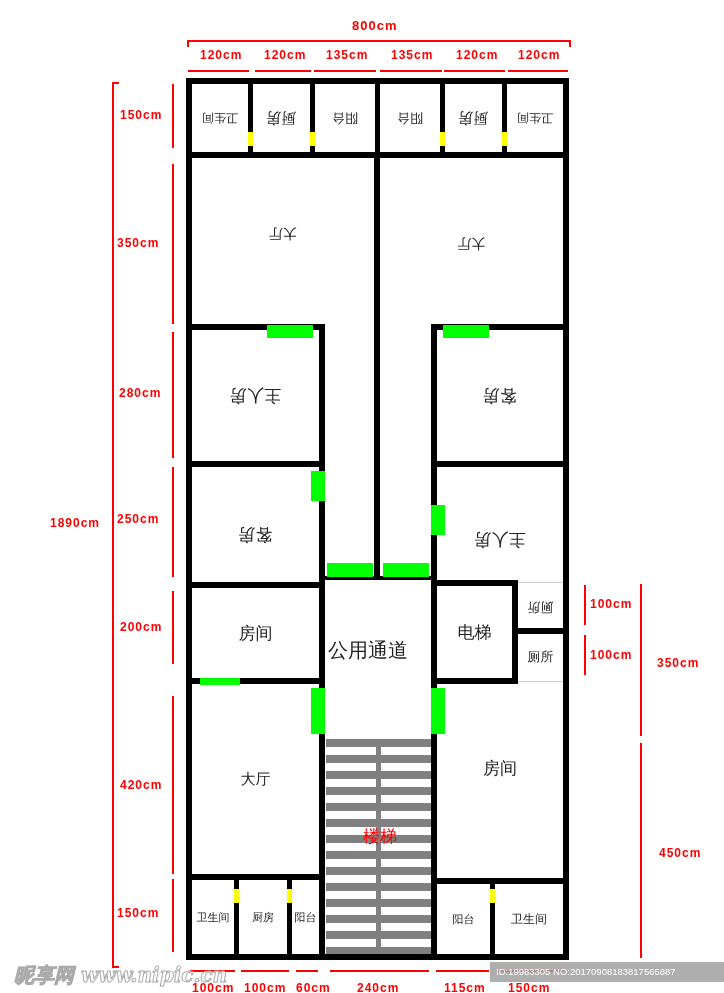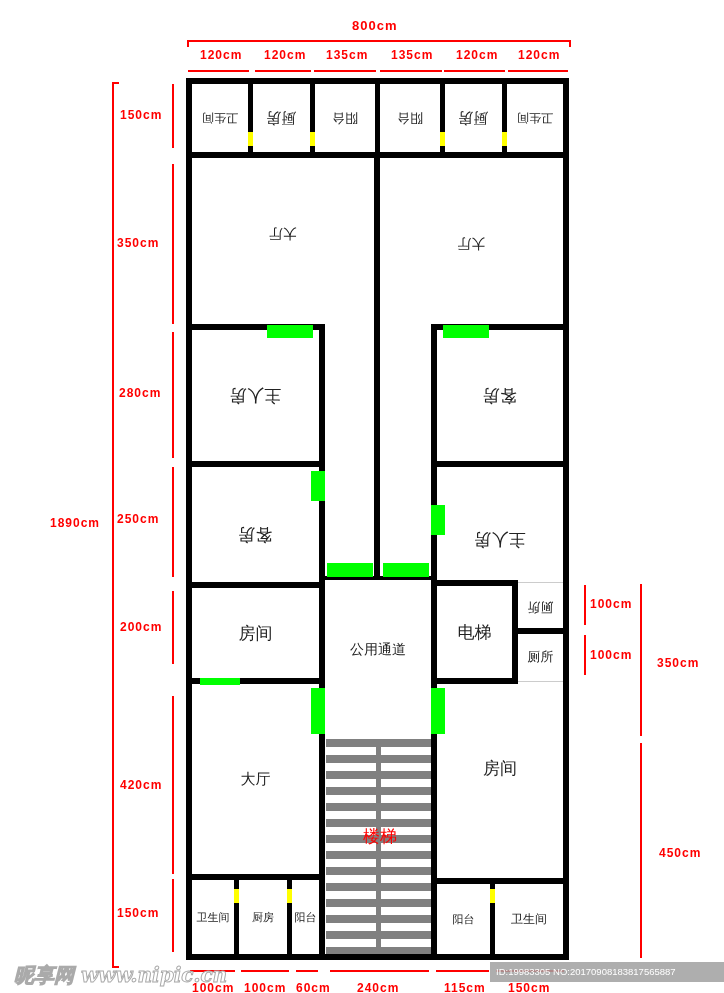--- a/index.html
+++ b/index.html
@@ -173,21 +173,21 @@
 
 <div class="room flip" style="left:192px;top:158px;width:182px;height:150px;font-size:14px;">大厅</div>
 <div class="room flip" style="left:380px;top:158px;width:183px;height:170px;font-size:14px;">大厅</div>
 
 <div class="room flip big" style="left:192px;top:330px;width:127px;height:131px;">主人房</div>
 <div class="room flip big" style="left:437px;top:330px;width:126px;height:131px;">客房</div>
 <div class="room flip big" style="left:192px;top:467px;width:127px;height:135px;">客房</div>
 <div class="room flip big" style="left:437px;top:467px;width:126px;height:145px;">主人房</div>
 
 <div class="room big" style="left:192px;top:588px;width:127px;height:90px;">房间</div>
-<div class="room" style="left:325px;top:580px;width:106px;height:140px;font-size:14px;">公用通道</div>
+<div class="room" style="left:315px;top:580px;width:106px;height:140px;font-size:20px;">公用通道</div>
 <div class="room big" style="left:437px;top:586px;width:75px;height:92px;">电梯</div>
 <div class="room flip" style="left:518px;top:586px;width:45px;height:42px;font-size:13px;">厕所</div>
 <div class="room" style="left:518px;top:634px;width:45px;height:46px;font-size:13px;">厕所</div>
 
 <div class="room" style="left:192px;top:684px;width:127px;height:190px;">大厅</div>
 <div class="room big" style="left:437px;top:684px;width:126px;height:168px;">房间</div>
 
 <div class="room small" style="left:192px;top:880px;width:42px;height:74px;">卫生间</div>
 <div class="room small" style="left:239px;top:880px;width:48px;height:74px;">厨房</div>
 <div class="room small" style="left:292px;top:880px;width:27px;height:74px;">阳台</div>

